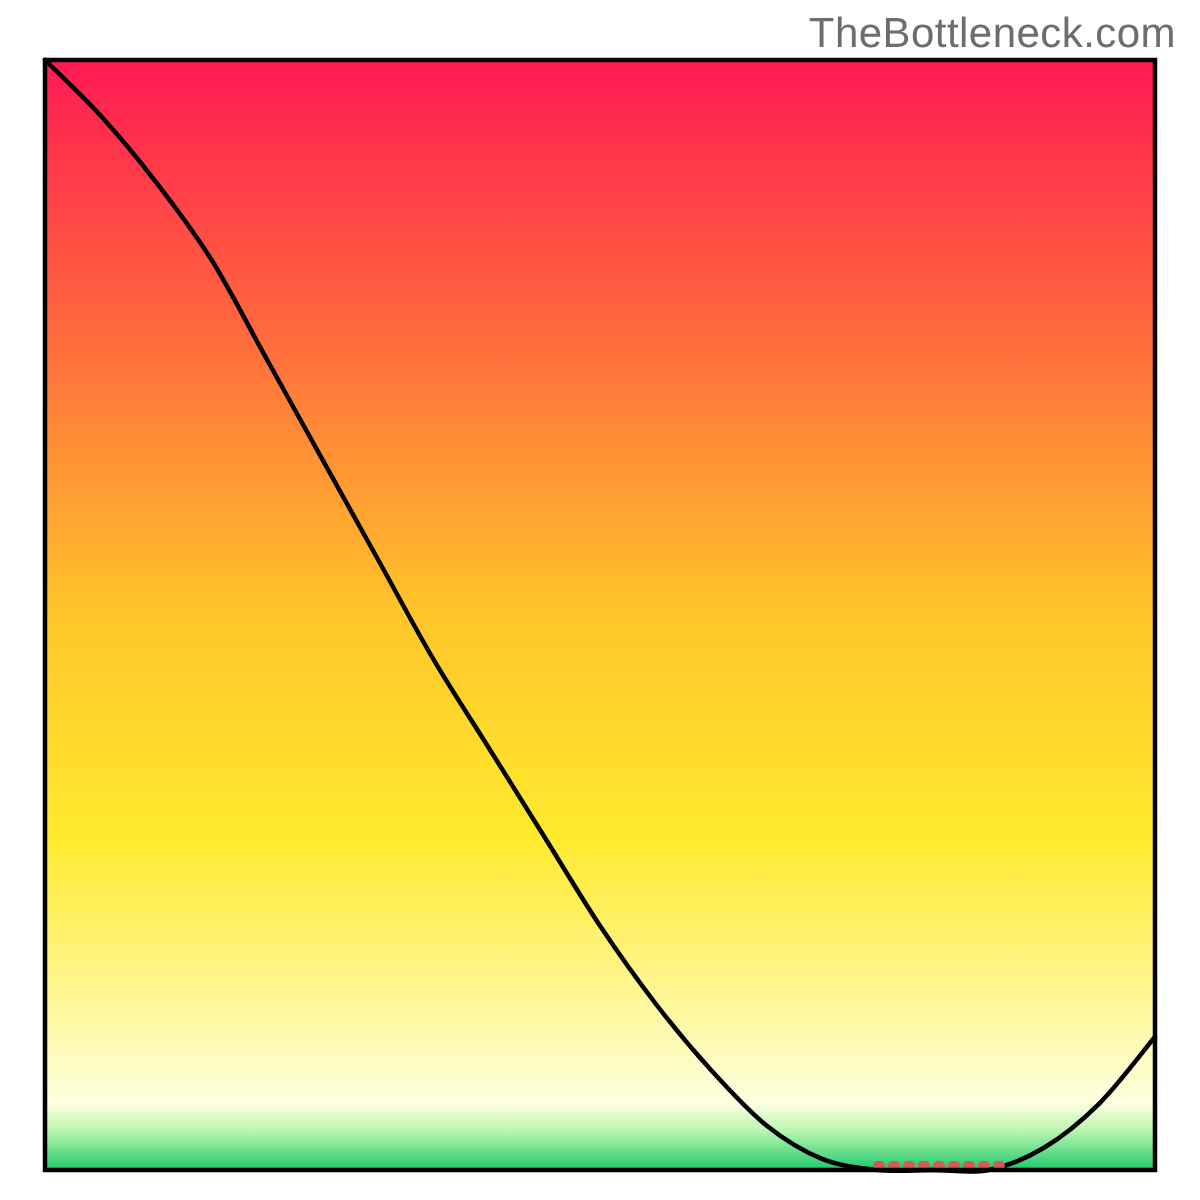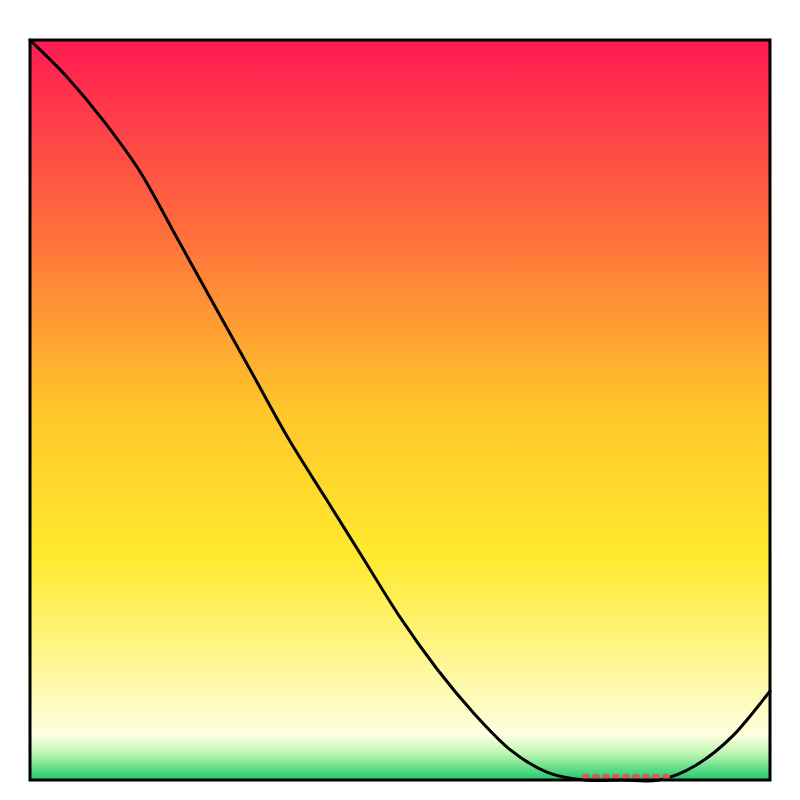--- a/index.html
+++ b/index.html
@@ -29,20 +29,21 @@
     position: absolute;
     left: 0;
     top: 0;
   }
 </style>
 </head>
 <body>
 
 <div class="frame">
 
+  <div class="watermark">TheBottleneck.com</div>
 
   <svg class="plot" width="800" height="800" viewBox="0 0 800 800">
     <defs>
       <linearGradient id="bg-grad" x1="0" y1="0" x2="0" y2="1">
           <stop offset="0%" stop-color="#ff1a52"></stop>
           <stop offset="25%" stop-color="#ff6b3d"></stop>
           <stop offset="50%" stop-color="#ffc62a"></stop>
           <stop offset="70%" stop-color="#ffea2e"></stop>
           <stop offset="85%" stop-color="#fff79a"></stop>
           <stop offset="94%" stop-color="#fcffe0"></stop>

